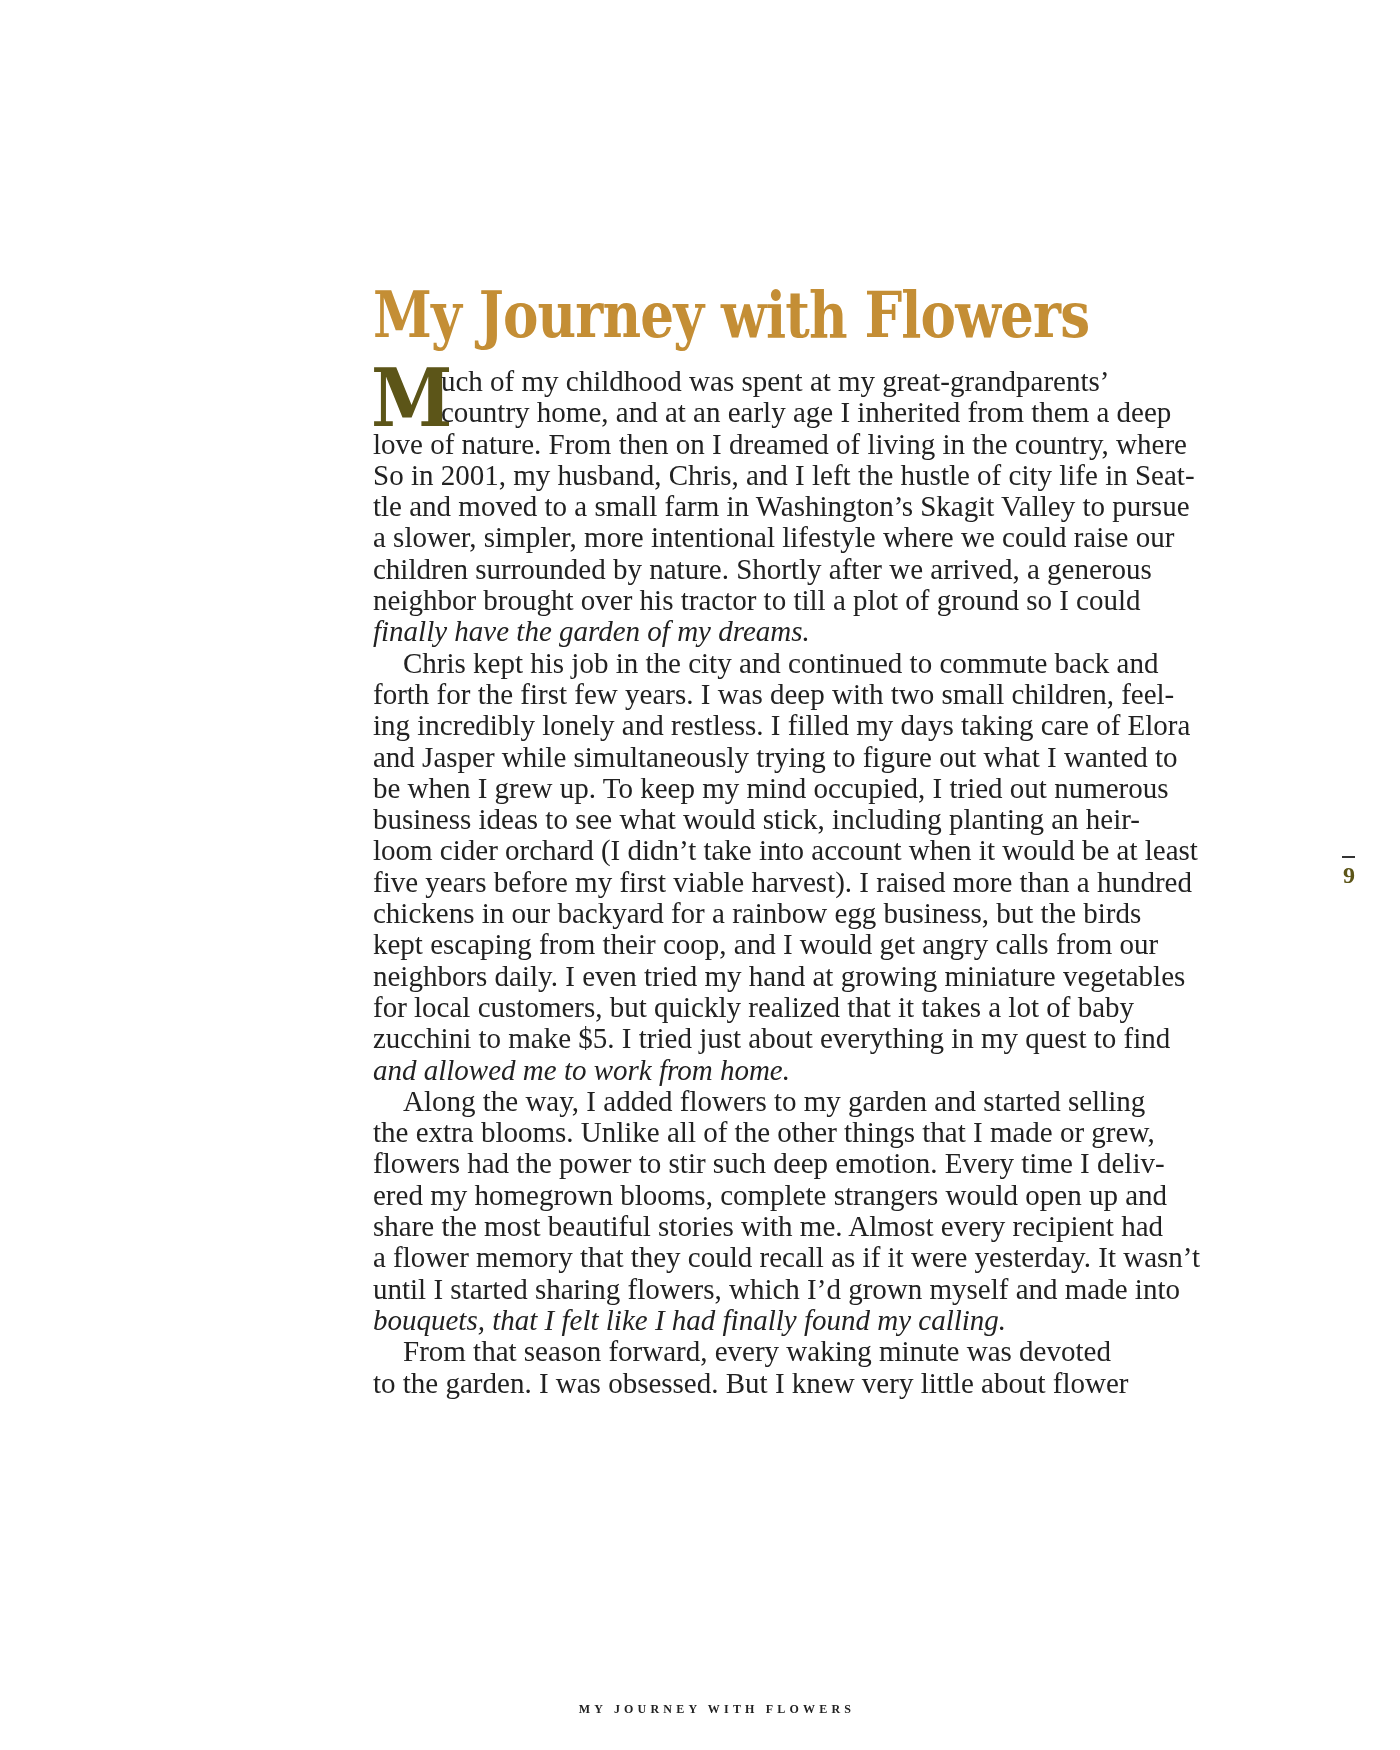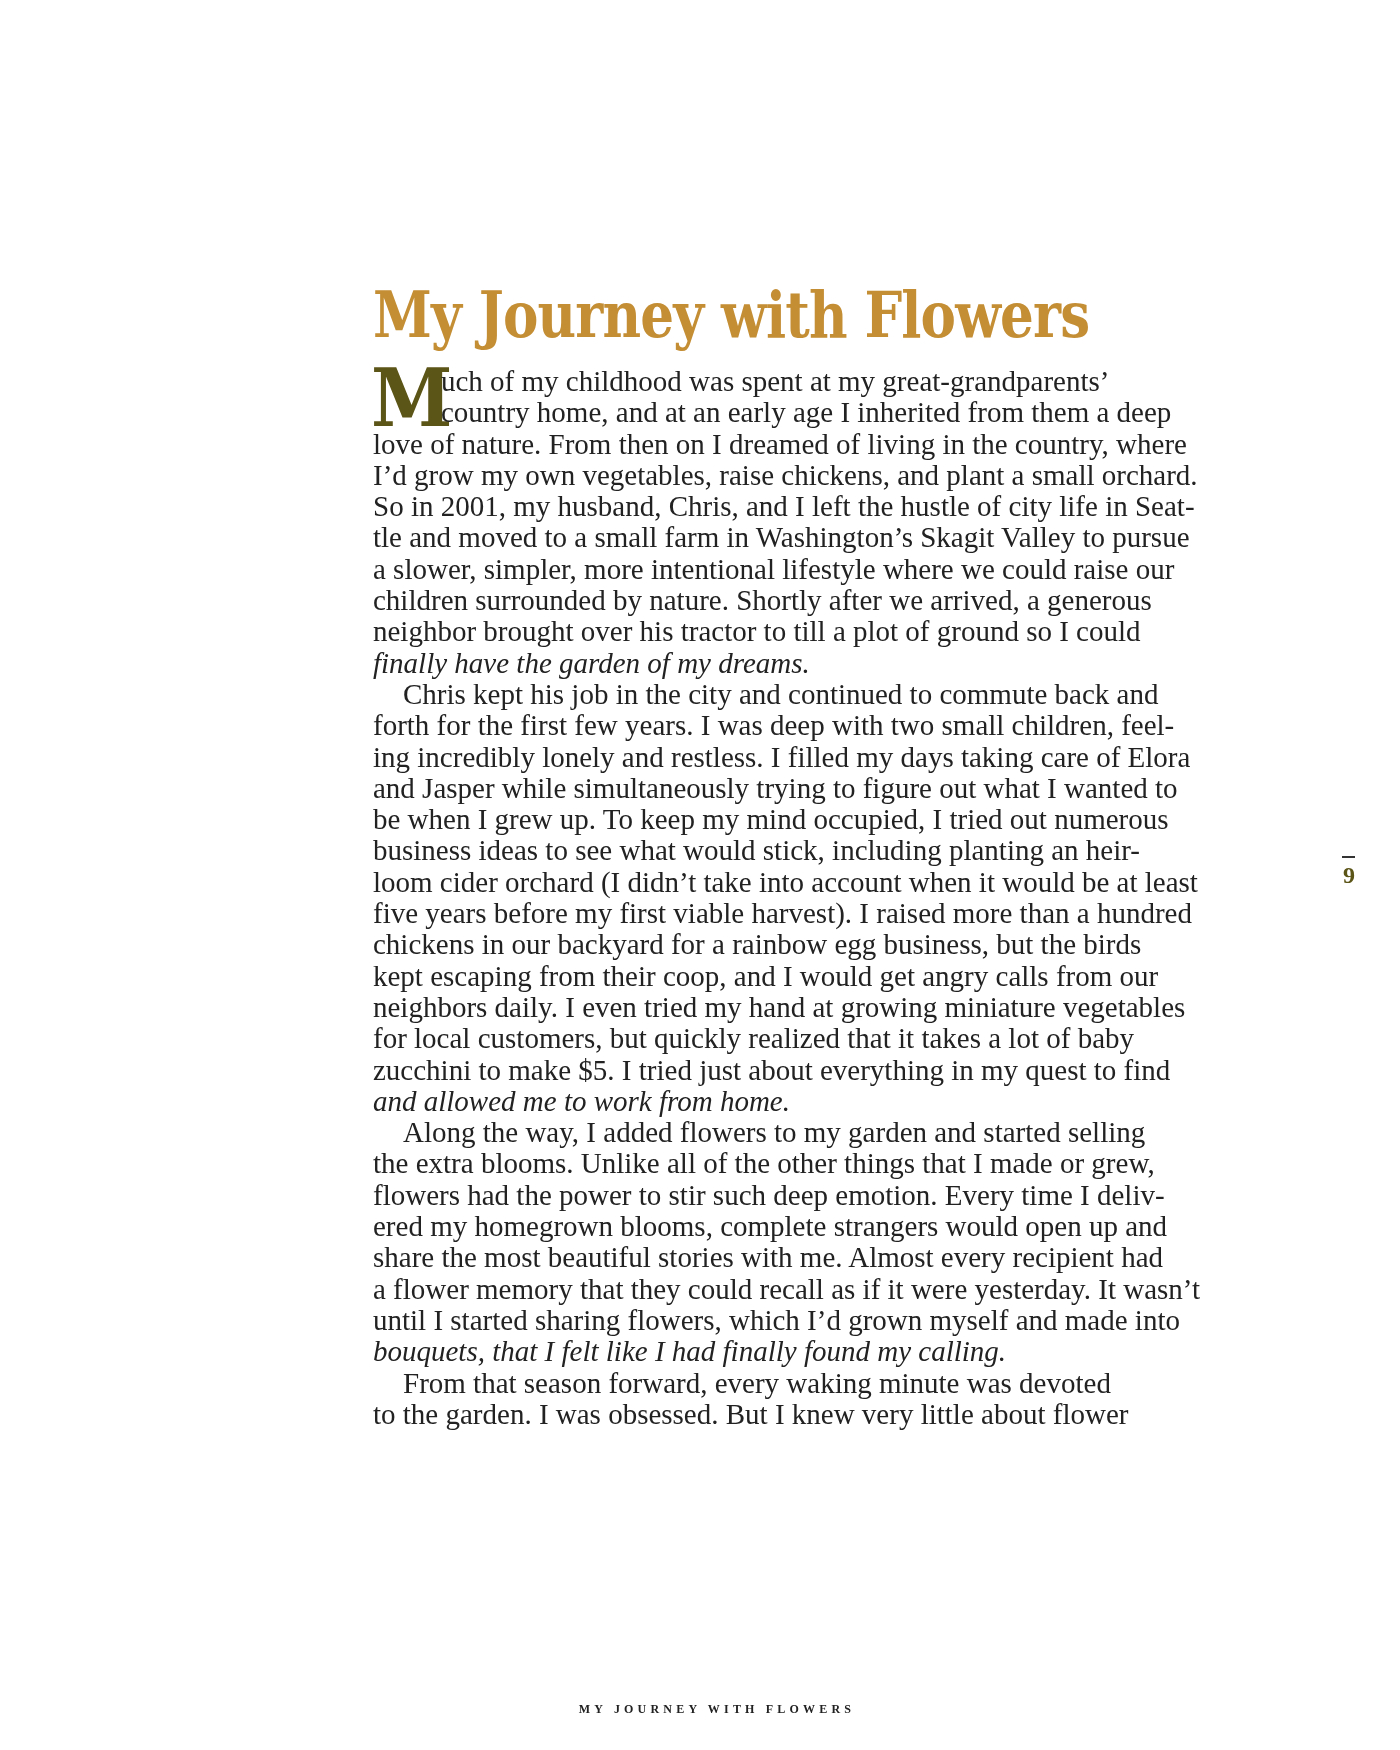--- a/index.html
+++ b/index.html
@@ -50,21 +50,20 @@
   <h1 class="title">My Journey with Flowers</h1>
 
   <div class="dropcap">M</div>
 
   <div class="body-text">
 
     <div>
       <span class="line capline">uch of my childhood was spent at my great-grandparents’</span>
       <span class="line capline">country home, and at an early age I inherited from them a deep</span>
       <span class="line">love of nature. From then on I dreamed of living in the country, where</span>
-      <span class="line">I’d grow my own vegetables, raise chickens, and plant a small orchard.</span>
       <span class="line">So in 2001, my husband, Chris, and I left the hustle of city life in Seat-</span>
       <span class="line">tle and moved to a small farm in Washington’s Skagit Valley to pursue</span>
       <span class="line">a slower, simpler, more intentional lifestyle where we could raise our</span>
       <span class="line">children surrounded by nature. Shortly after we arrived, a generous</span>
       <span class="line">neighbor brought over his tractor to till a plot of ground so I could</span>
       <span class="line last">finally have the garden of my dreams.</span>
     </div>
 
     <div>
       <span class="line indent">Chris kept his job in the city and continued to commute back and</span>

